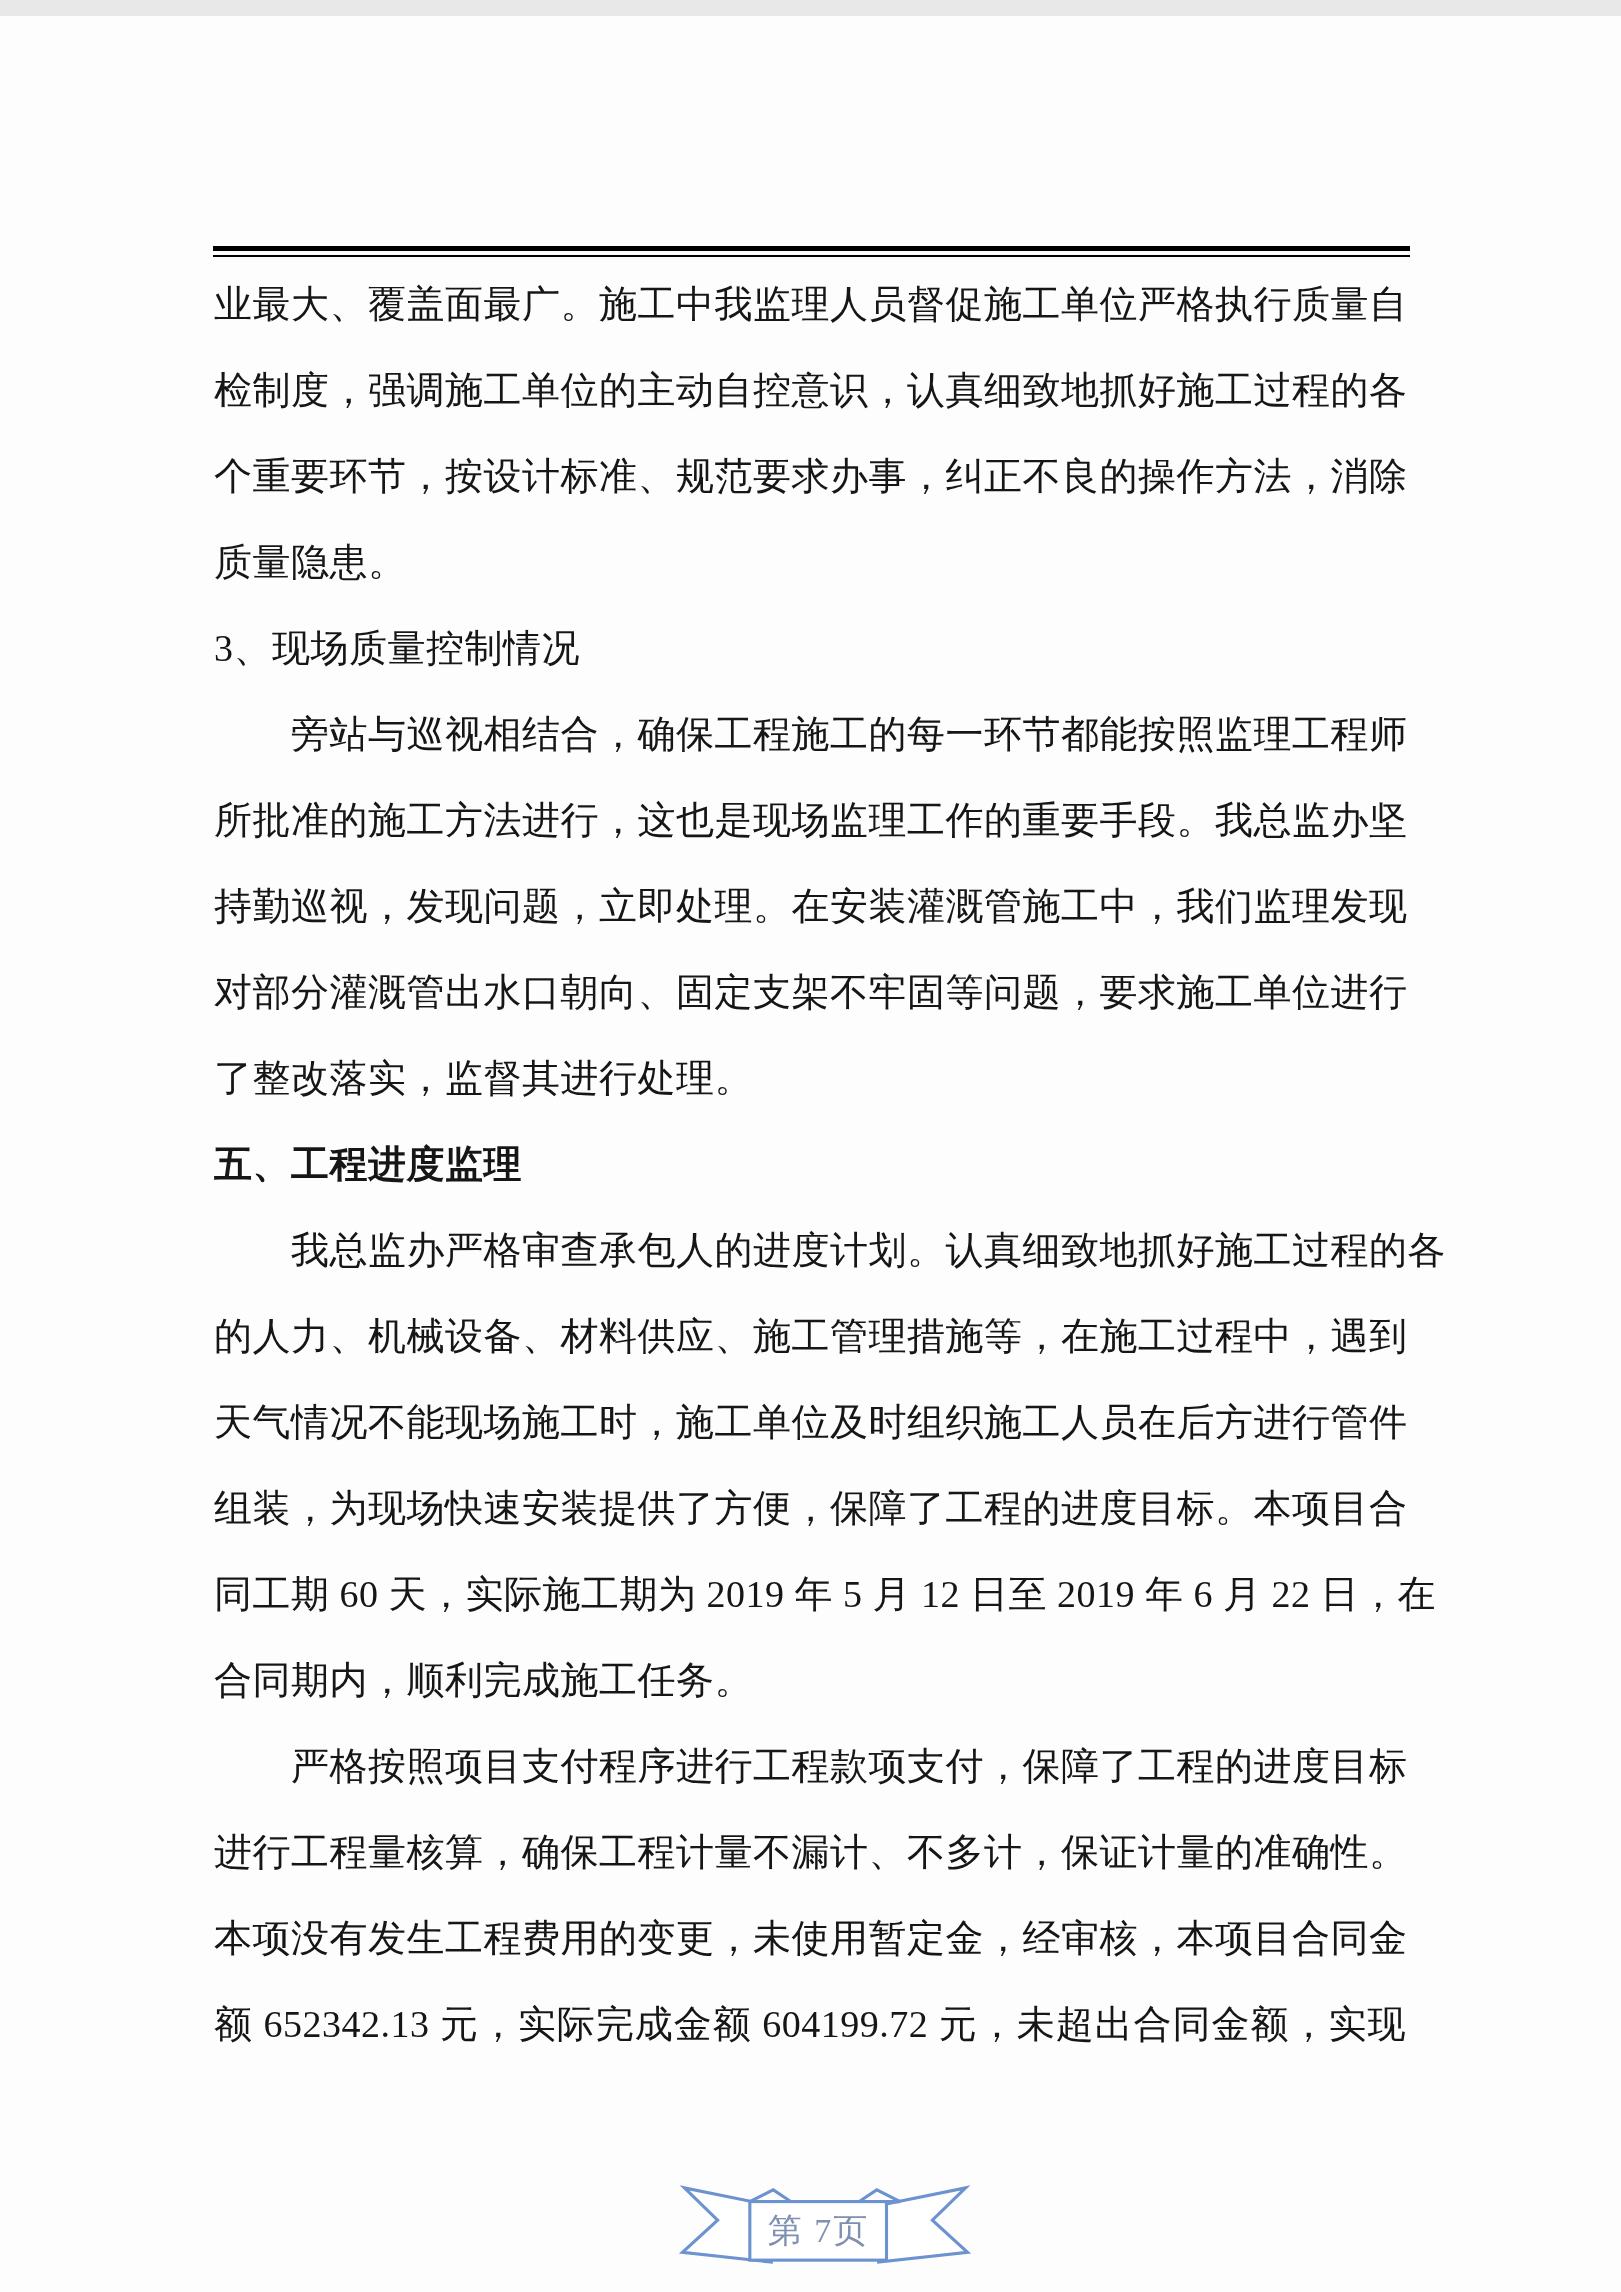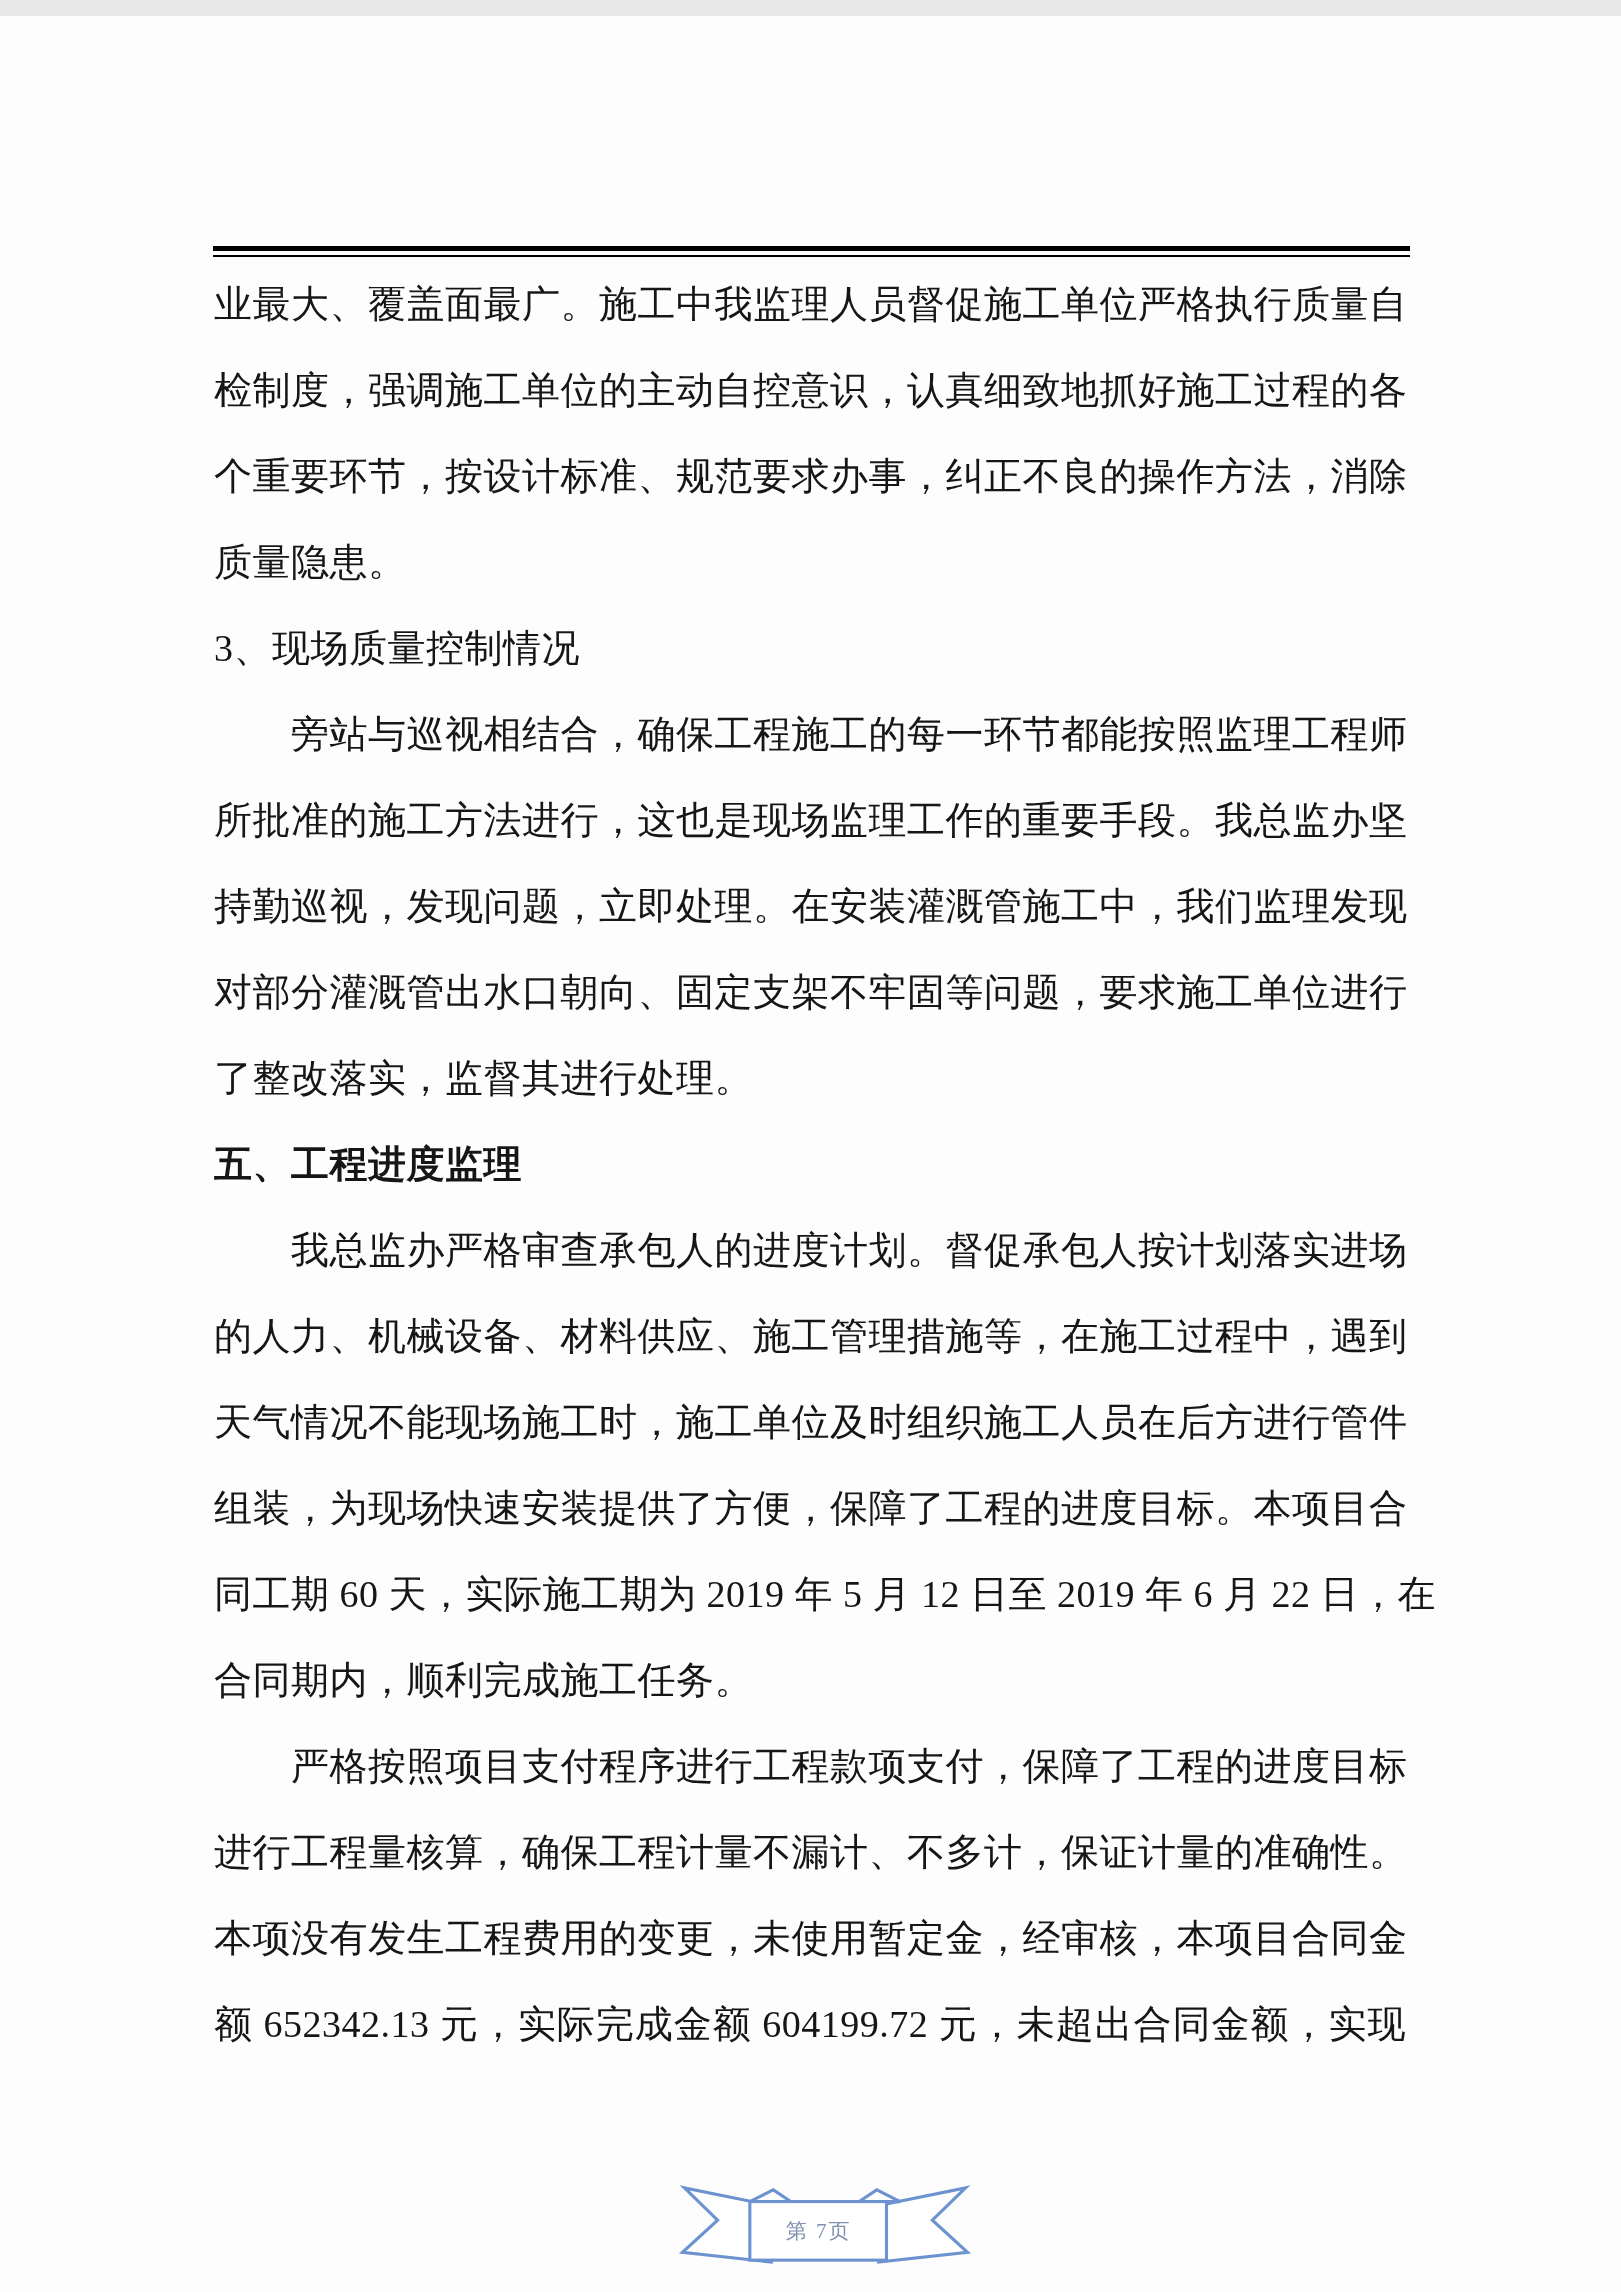--- a/index.html
+++ b/index.html
@@ -79,21 +79,21 @@
   }
   .page-num{
     position:absolute;
     left:72px;
     top:17.6px;
     width:137px;
     height:59px;
     display:flex;
     align-items:center;
     justify-content:center;
-    font-size:21px;
+    font-size:34px;
     letter-spacing:2px;
     color:var(--ribbon-text);
   }
 </style>
 </head>
 <body>
 
 <div class="page">
 
   <div class="header-rule"></div>
@@ -103,21 +103,21 @@
       <div class="line j">检制度，强调施工单位的主动自控意识，认真细致地抓好施工过程的各</div>
       <div class="line j">个重要环节，按设计标准、规范要求办事，纠正不良的操作方法，消除</div>
       <div class="line e">质量隐患。</div>
       <div class="line e">3、现场质量控制情况</div>
       <div class="line ji">旁站与巡视相结合，确保工程施工的每一环节都能按照监理工程师</div>
       <div class="line j">所批准的施工方法进行，这也是现场监理工作的重要手段。我总监办坚</div>
       <div class="line j">持勤巡视，发现问题，立即处理。在安装灌溉管施工中，我们监理发现</div>
       <div class="line j">对部分灌溉管出水口朝向、固定支架不牢固等问题，要求施工单位进行</div>
       <div class="line e">了整改落实，监督其进行处理。</div>
       <div class="line h">五、工程进度监理</div>
-      <div class="line ji">我总监办严格审查承包人的进度计划。督促承包人按计划落实进场</div>
+      <div class="line ji">我总监办严格审查承包人的进度计划。认真细致地抓好施工过程的各</div>
       <div class="line j">的人力、机械设备、材料供应、施工管理措施等，在施工过程中，遇到</div>
       <div class="line j">天气情况不能现场施工时，施工单位及时组织施工人员在后方进行管件</div>
       <div class="line j">组装，为现场快速安装提供了方便，保障了工程的进度目标。本项目合</div>
       <div class="line j">同工期 60 天，实际施工期为 2019 年 5 月 12 日至 2019 年 6 月 22 日，在</div>
       <div class="line e">合同期内，顺利完成施工任务。</div>
       <div class="line ji">严格按照项目支付程序进行工程款项支付，保障了工程的进度目标</div>
       <div class="line j">进行工程量核算，确保工程计量不漏计、不多计，保证计量的准确性。</div>
       <div class="line j">本项没有发生工程费用的变更，未使用暂定金，经审核，本项目合同金</div>
       <div class="line j">额 652342.13 元，实际完成金额 604199.72 元，未超出合同金额，实现</div>
     </div>

